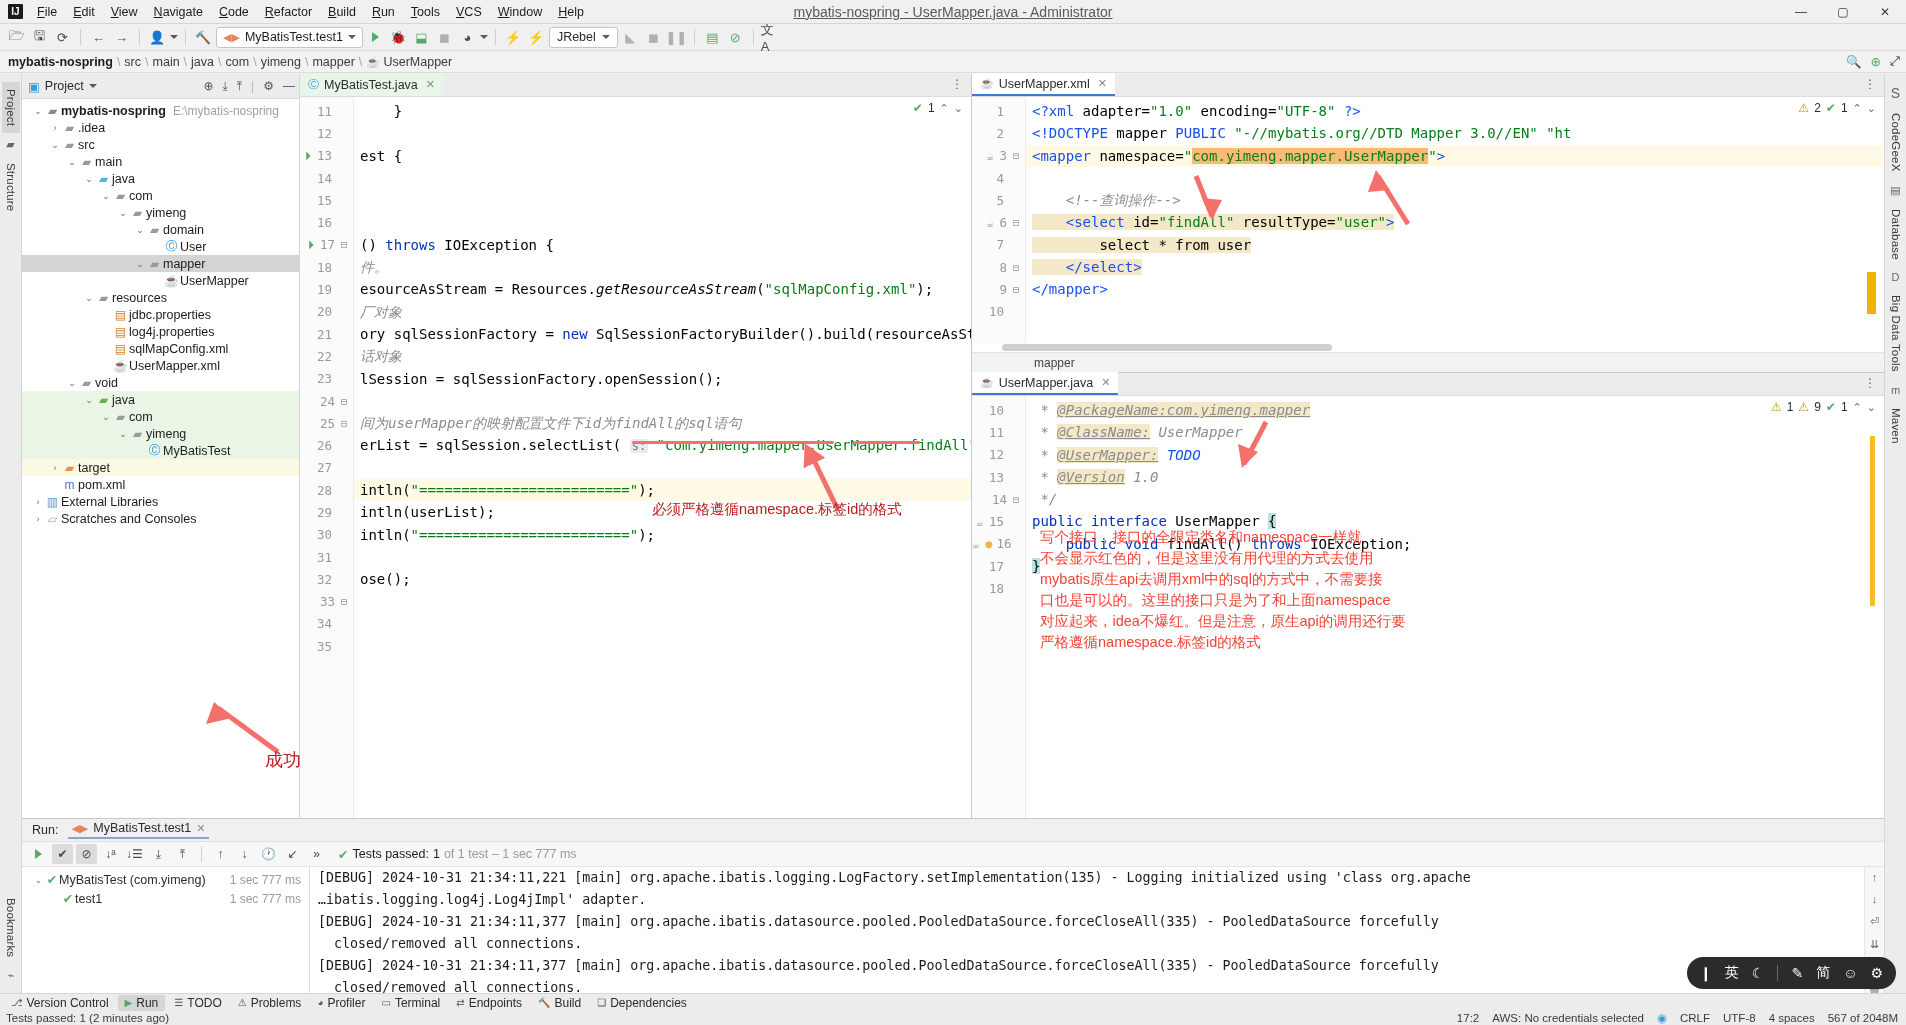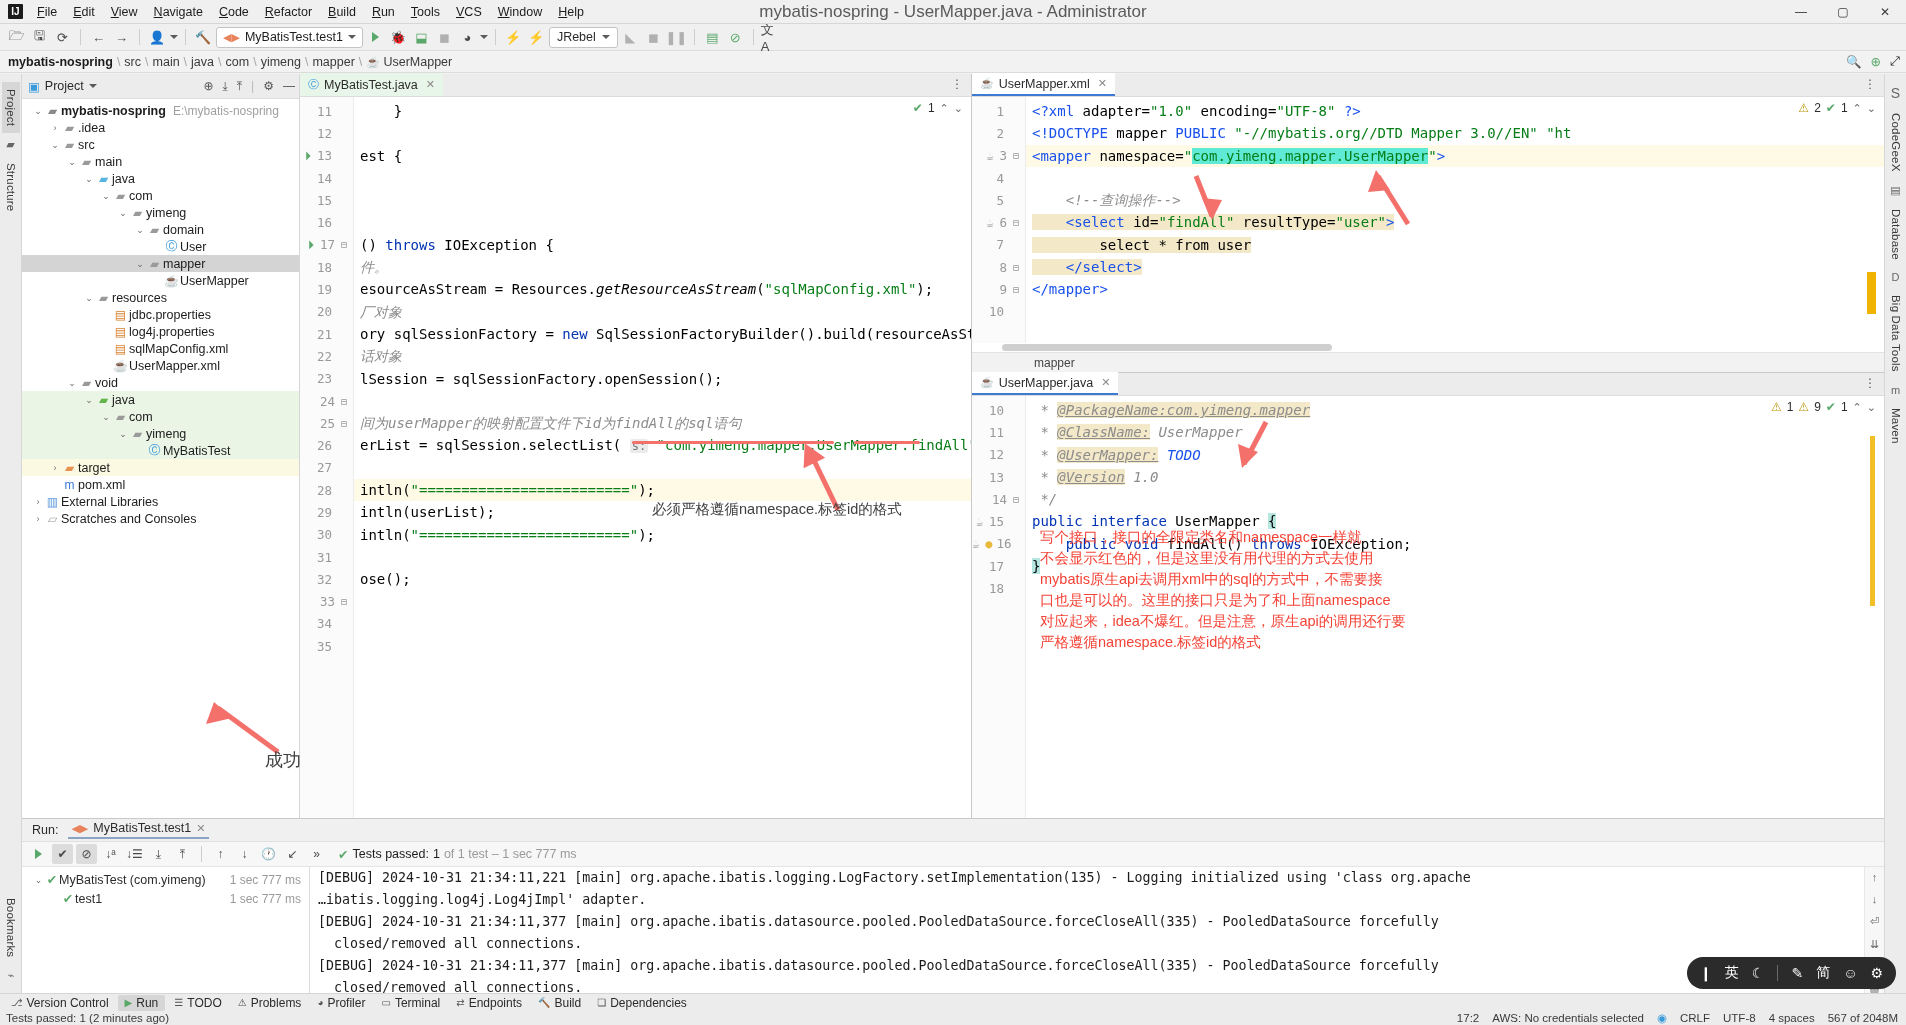--- a/index.html
+++ b/index.html
@@ -24,21 +24,21 @@
     color:#fff; font-size:10px; font-weight:bold; display:flex;
     align-items:center; justify-content:center; border-radius:1px;
   }
   #menubar { display:flex; gap:0; }
   #menubar .mi {
     padding:3px 8px; font-size:12.5px; color:#1c1c1c; cursor:default;
   }
   #menubar .mi u { text-decoration:underline; }
   #win-title {
     position:absolute; left:50%; transform:translateX(-50%);
-    font-size:17px; color:#5a5a5a;
+    font-size:14px; color:#5a5a5a;text-decoration:underline;
   }
   #winbtns { position:absolute; right:0; top:0; display:flex; height:24px; }
   #winbtns div {
     width:42px; display:flex; align-items:center; justify-content:center;
     font-size:12px; color:#3a3a3a;
   }
 
   
   #toolbar {
     height:27px; background:#f0f0f0; border-bottom:1px solid #dcdcdc;
@@ -132,21 +132,21 @@
     height:22.3px; line-height:22.3px; white-space:pre;
     font-family:"DejaVu Sans Mono", monospace; font-size:14px; padding-left:6px;
   }
   .k { color:#0033b3; }
   .s { color:#067d17; }
   .c { color:#8c8c8c; font-style:italic; }
   .n { color:#1750eb; }
   .f { color:#000; }
   .it { font-style:italic; }
   .hl-cream { background:#fffae6; }
-  .hl-blue { background:#5eead4;text-align:right; }
+  .hl-blue { background:#fdba74;text-align:right; }
   .hl-teal { background:#b6e6e0; }
   .hl-tan { background:#f3e8c8; }
   .param-hint { background:#ebebeb; color:#7a7a7a; font-size:12px; padding:0 2px; border-radius:2px; }
 
   .lineinfo { position:absolute; top:4px; right:8px; display:flex; align-items:center; gap:5px; font-size:12px; }
   .warnbadge { color:#b89500; }
   .okbadge { color:#59a869; }
   .chev { color:#6a6a6a; font-size:11px; }
 
   .hscroll { position:absolute; bottom:0; height:9px; background:#fff; left:0; right:0; }
@@ -197,21 +197,21 @@
 
   
   #ime {
     position:absolute; right:10px; bottom:36px; height:32px; background:#2b2b2b;
     color:#fff; border-radius:16px; display:flex; align-items:center;
     padding:0 13px; gap:13px; font-size:14px;
   }
   #ime .d { width:1px; height:16px; background:#6a6a6a; }
 
   
-  .anno { position:absolute; color:#404040; font-size:14.5px; white-space:nowrap; font-family:"Liberation Sans", sans-serif; }
+  .anno { position:absolute; color:#b91c1c; font-size:14.5px; white-space:nowrap; font-family:"Liberation Sans", sans-serif; }
   .uline { position:absolute; height:3px; background:#f4706b; border-radius:2px; }
   svg.arrow { position:absolute; overflow:visible; }
 
   #left-bookmarks { position:absolute; bottom:6px; left:0; width:22px; display:flex; flex-direction:column; align-items:center; }
 </style>
 </head>
 <body>
 
 <div id="titlebar">
   <div class="ij-logo">IJ</div>

